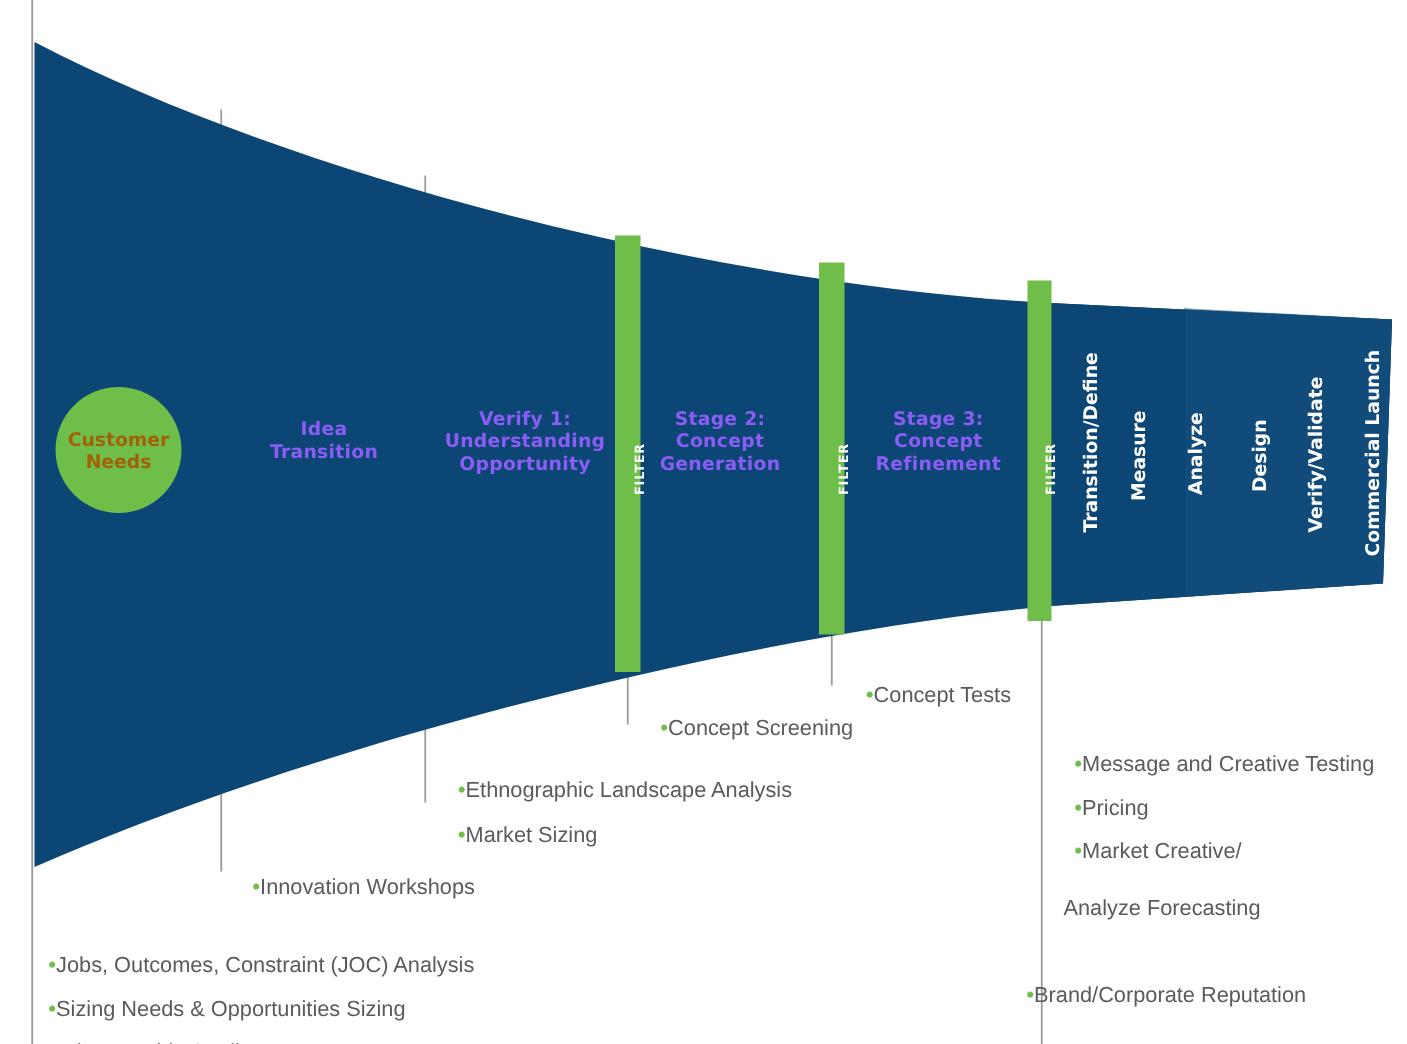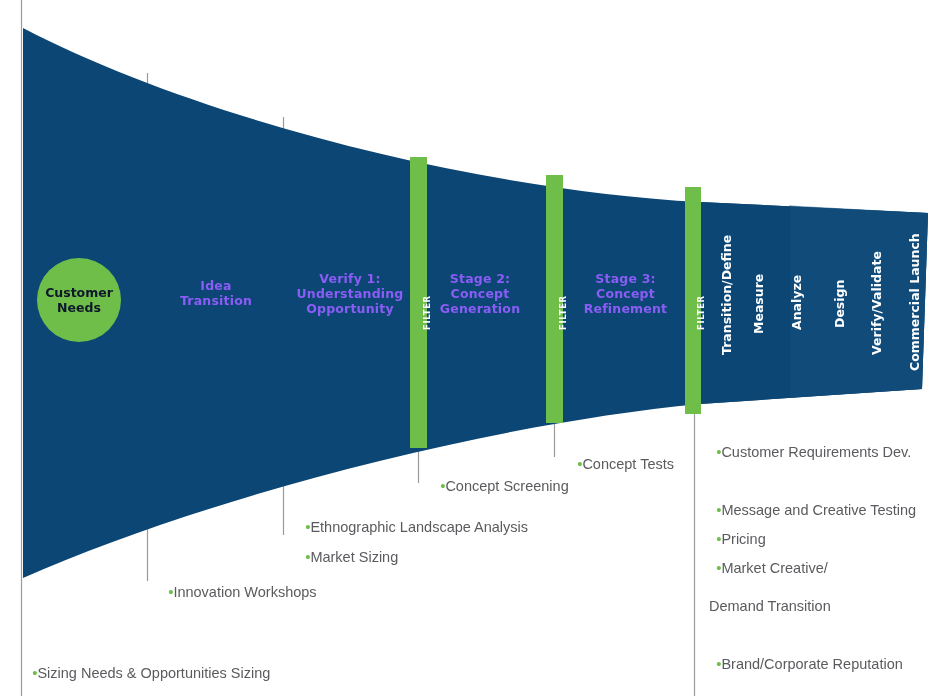--- a/index.html
+++ b/index.html
@@ -19,21 +19,21 @@
     transform:rotate(-90deg);
     font-family:"DejaVu Sans",sans-serif;
   }
   .filter-label{
     position:absolute;color:#ffffff;font-weight:bold;font-size:8.5px;
     letter-spacing:.6px;white-space:nowrap;transform-origin:0 0;
     transform:rotate(-90deg);
     font-family:"DejaVu Sans",sans-serif;
   }
   .circle-label{
-    position:absolute;color:#0f172a;font-weight:bold;font-size:12.5px;
+    position:absolute;color:#a16207;font-weight:bold;font-size:12.5px;
     line-height:15px;text-align:center;width:90px;
     font-family:"DejaVu Sans",sans-serif;
   }
   .bullet-item{
     position:absolute;color:#5b5b5f;font-size:14.5px;line-height:19px;
     white-space:pre;font-family:"Liberation Sans",sans-serif;
   }
   .bullet-item .dot{color:#6FBE4A;font-size:15px;}
   .bullet-item .txt{color:#5b5b5f;}
 </style>
@@ -116,44 +116,44 @@
     <span class="dot">•</span><span class="txt">Ethnographic Landscape Analysis</span>
   </div>
   <div class="bullet-item" style="left:152px;top:563px;">
     <span class="dot">•</span><span class="txt">Innovation Workshops</span>
   </div>
 
   <div class="bullet-item" style="left:289px;top:528px;">
     <span class="dot">•</span><span class="txt">Market Sizing</span>
   </div>
 
+  <div class="bullet-item" style="left:16px;top:615px;">
+    <span class="dot">•</span><span class="txt">Jobs, Outcomes, Constraint (JOC) Analysis</span>
+  </div>
   <div class="bullet-item" style="left:16px;top:644px;">
     <span class="dot">•</span><span class="txt">Sizing Needs &amp; Opportunities Sizing</span>
   </div>
   <div class="bullet-item" style="left:16px;top:673px;">
     <span class="dot">•</span><span class="txt">Ethnographic Studies</span>
   </div>
 
   <div class="bullet-item" style="left:561px;top:435px;">
     <span class="dot">•</span><span class="txt">Concept Tests</span>
   </div>
 
   <div class="bullet-item" style="left:424px;top:457px;">
     <span class="dot">•</span><span class="txt">Concept Screening</span>
   </div>
 
-  <div class="bullet-item" style="left:700px;top:423px;">
-    <span class="dot">•</span><span class="txt">Customer Requirements Dev.</span>
-  </div>
   <div class="bullet-item" style="left:700px;top:481px;">
     <span class="dot">•</span><span class="txt">Message and Creative Testing</span>
   </div>
   <div class="bullet-item" style="left:700px;top:510px;">
     <span class="dot">•</span><span class="txt">Pricing</span>
   </div>
   <div class="bullet-item" style="left:700px;top:539px;">
     <span class="dot">•</span><span class="txt">Market Creative/</span>
-  <div style="padding-left: 9px;">Demand Transition</div></div>
-  <div class="bullet-item" style="left:700px;top:635px;">
+  <div style="padding-left: 9px;">Analyze Forecasting</div></div>
+  <div class="bullet-item" style="left:668px;top:635px;">
     <span class="dot">•</span><span class="txt">Brand/Corporate Reputation</span>
   </div>
 
 </div>
 
 </body></html>

